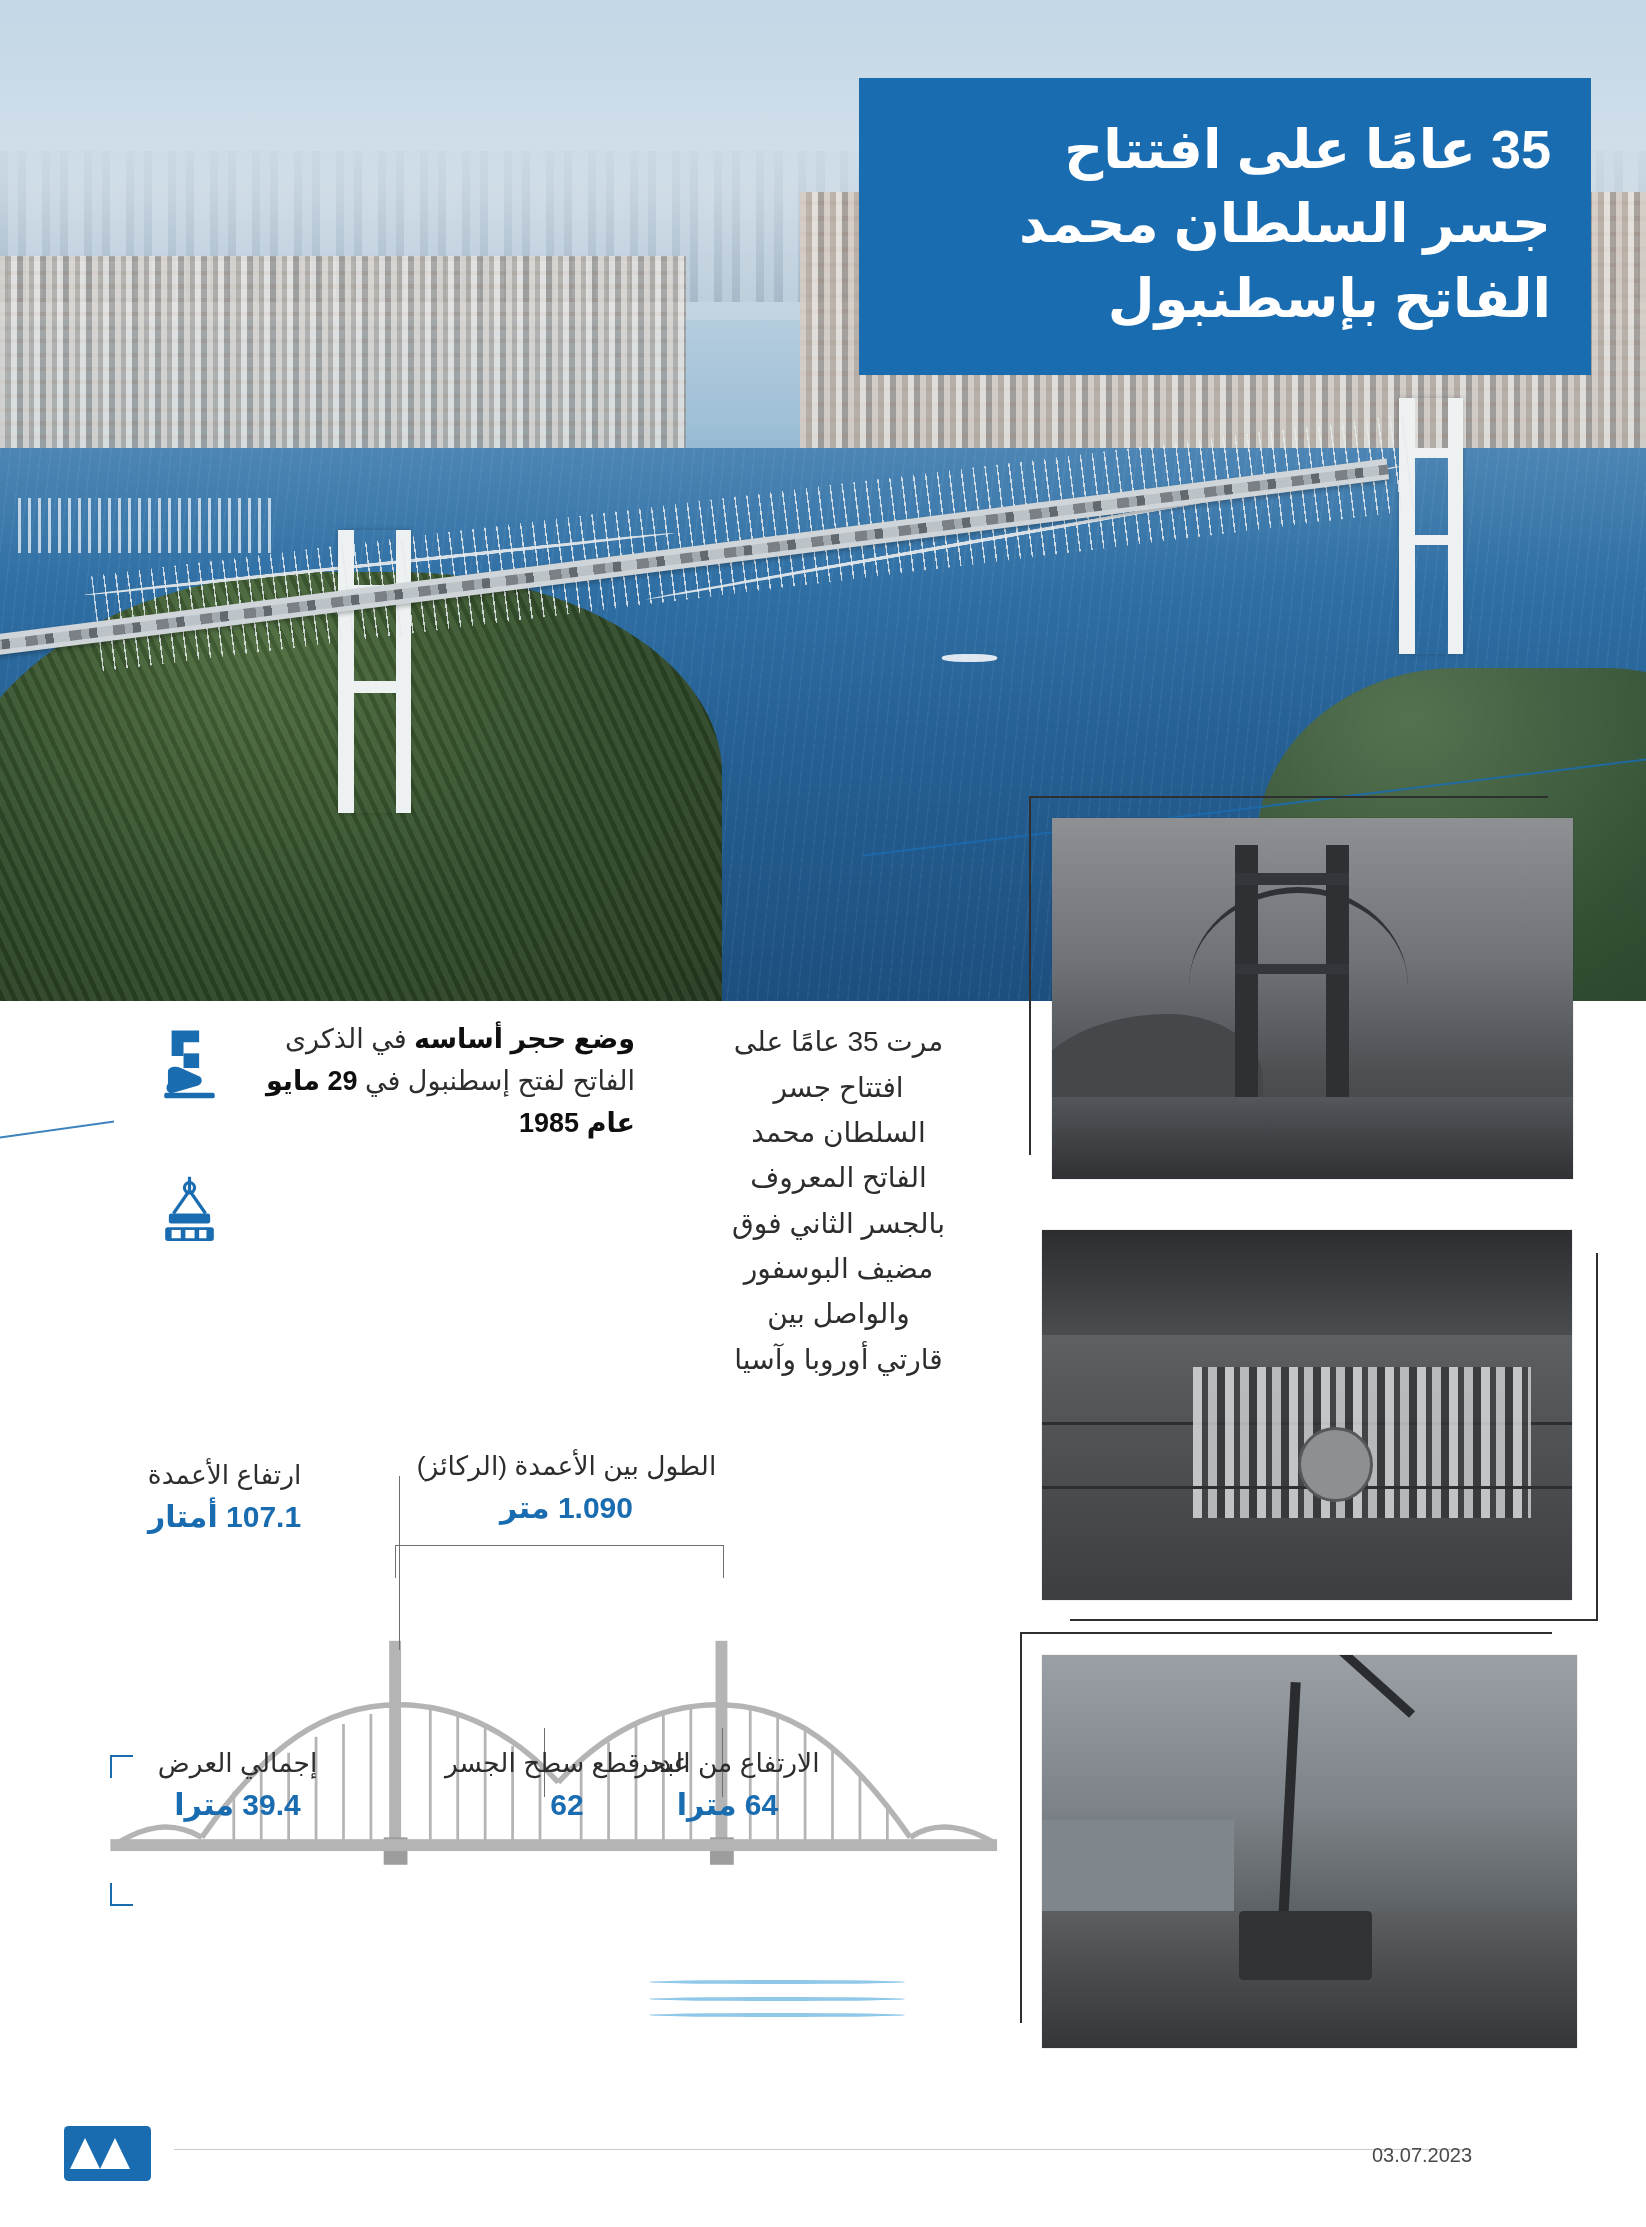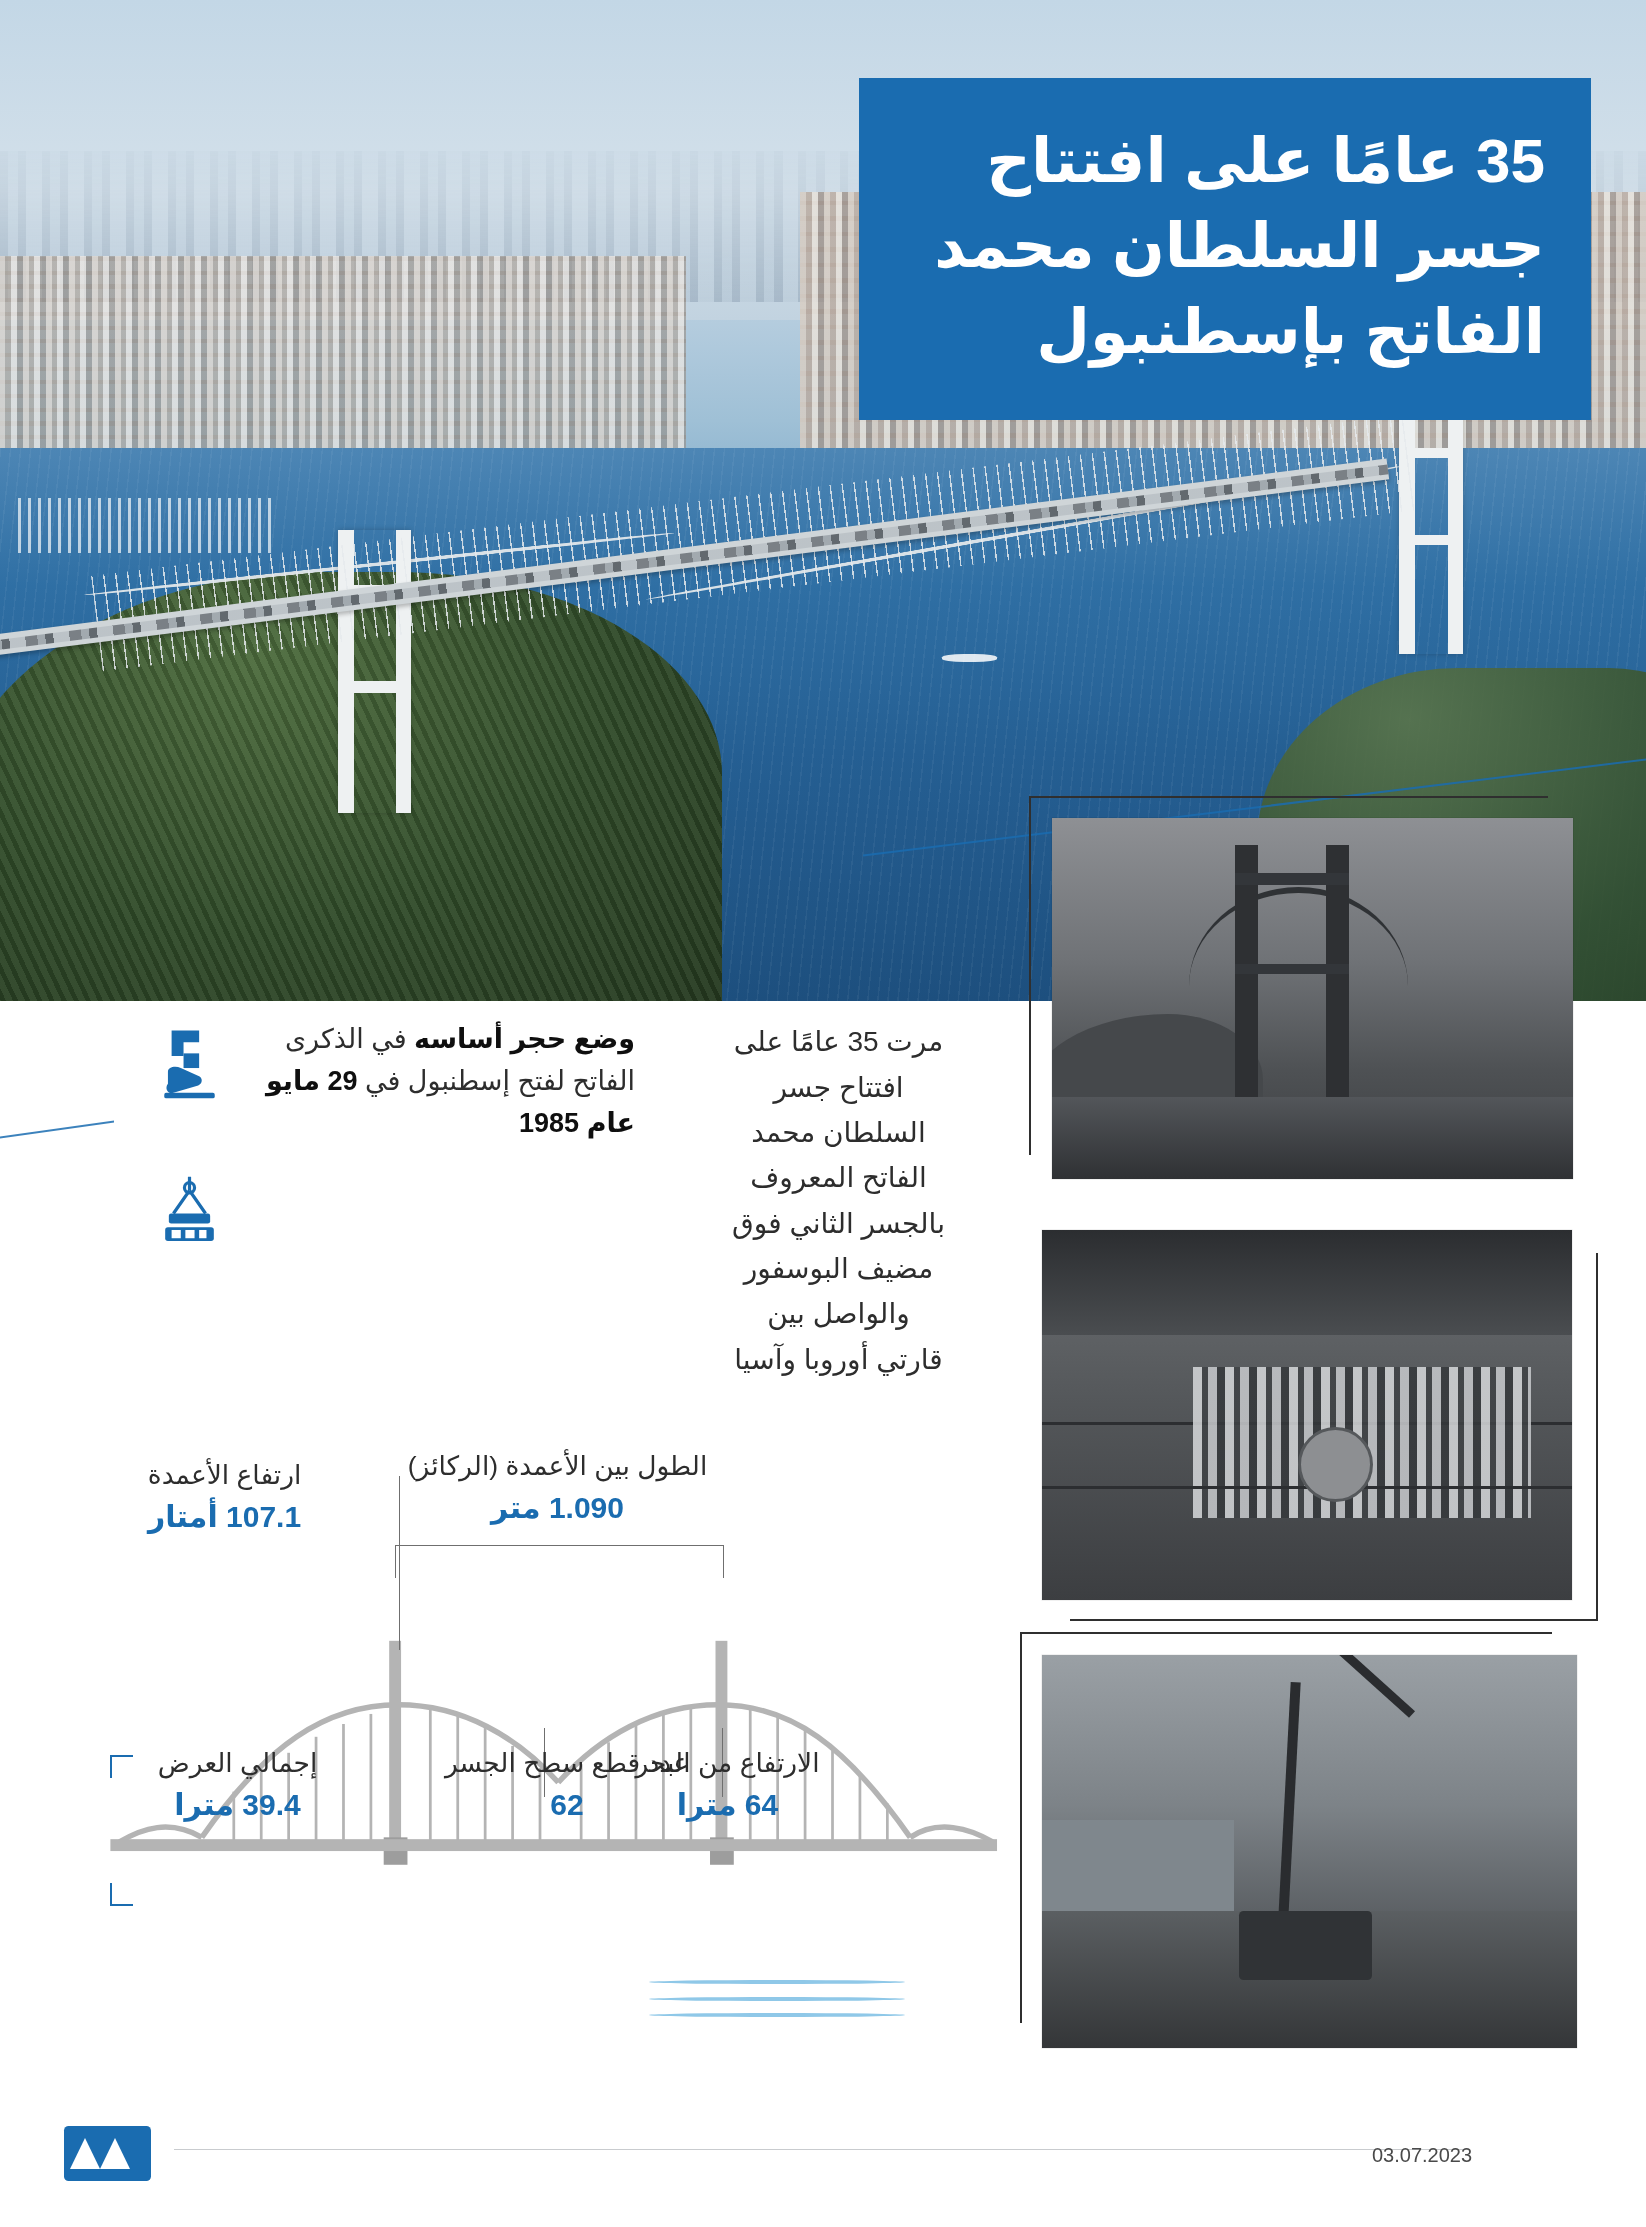--- a/index.html
+++ b/index.html
@@ -109,21 +109,21 @@
   .hero .boat2{position:absolute;left:942px;top:654px;width:55px;height:8.2px;background:rgba(255,255,255,.85);border-radius:40%;}
 
   
   .titlebox{
     position:absolute;right:55px;top:78px;width:732px;
     background:#1a6cb0;
     padding:25.6px 32px 32px 32px;
     box-sizing:border-box;
   }
   .titlebox h1{
-    margin:14px;color:#ffffff;font-size:62px;line-height:1.38;
+    margin:8px;color:#ffffff;font-size:54px;line-height:1.38;
     font-weight:bold;text-align:right;letter-spacing:-0.5px;
   }
 
   
   .diag-line{
     position:absolute;height:0;border-top:2.7px solid #1a6cb0;opacity:.85;
   }
 
   
   .infocard{
@@ -333,21 +333,21 @@
 
       <rect x="700" y="330" width="26" height="470" fill="#b4b4b4"></rect>
       <rect x="1414" y="330" width="26" height="470" fill="#b4b4b4"></rect>
       <rect x="688" y="760" width="52" height="60" fill="#9d9d9d"></rect>
       <rect x="1402" y="760" width="52" height="60" fill="#9d9d9d"></rect>
 
       <rect x="90" y="764" width="1940" height="26" fill="#b4b4b4"></rect>
     </svg>
 
     <div class="bracket" style="left:326px;top:55px;width:327px;height:32px;"></div>
-    <div class="b-label" style="left:315px;top:-41px;width:347px;">
+    <div class="b-label" style="left:324px;top:-41px;width:347px;">
       <span>الطول بين الأعمدة (الركائز)</span>
       <span class="b-val">1.090 متر</span>
     </div>
 
     <div class="tickline" style="left:330px;top:-13.7px;height:174px;"></div>
     <div class="b-label" style="left:9.1px;top:-32px;width:293px;text-align:center;">
       <span>ارتفاع الأعمدة</span>
       <span class="b-val">107.1 أمتار</span>
     </div>
 

